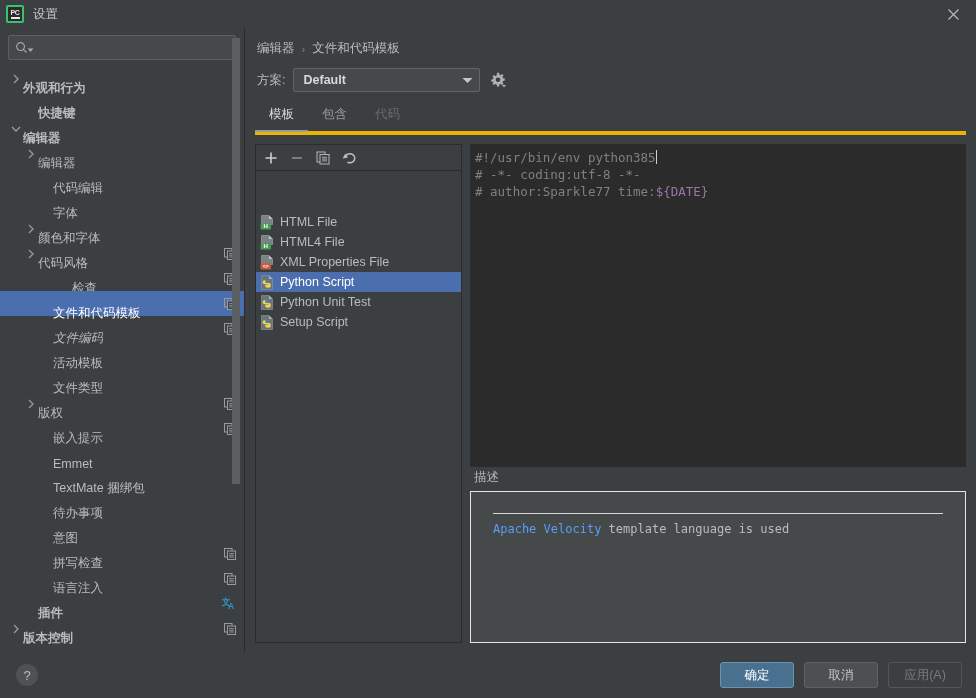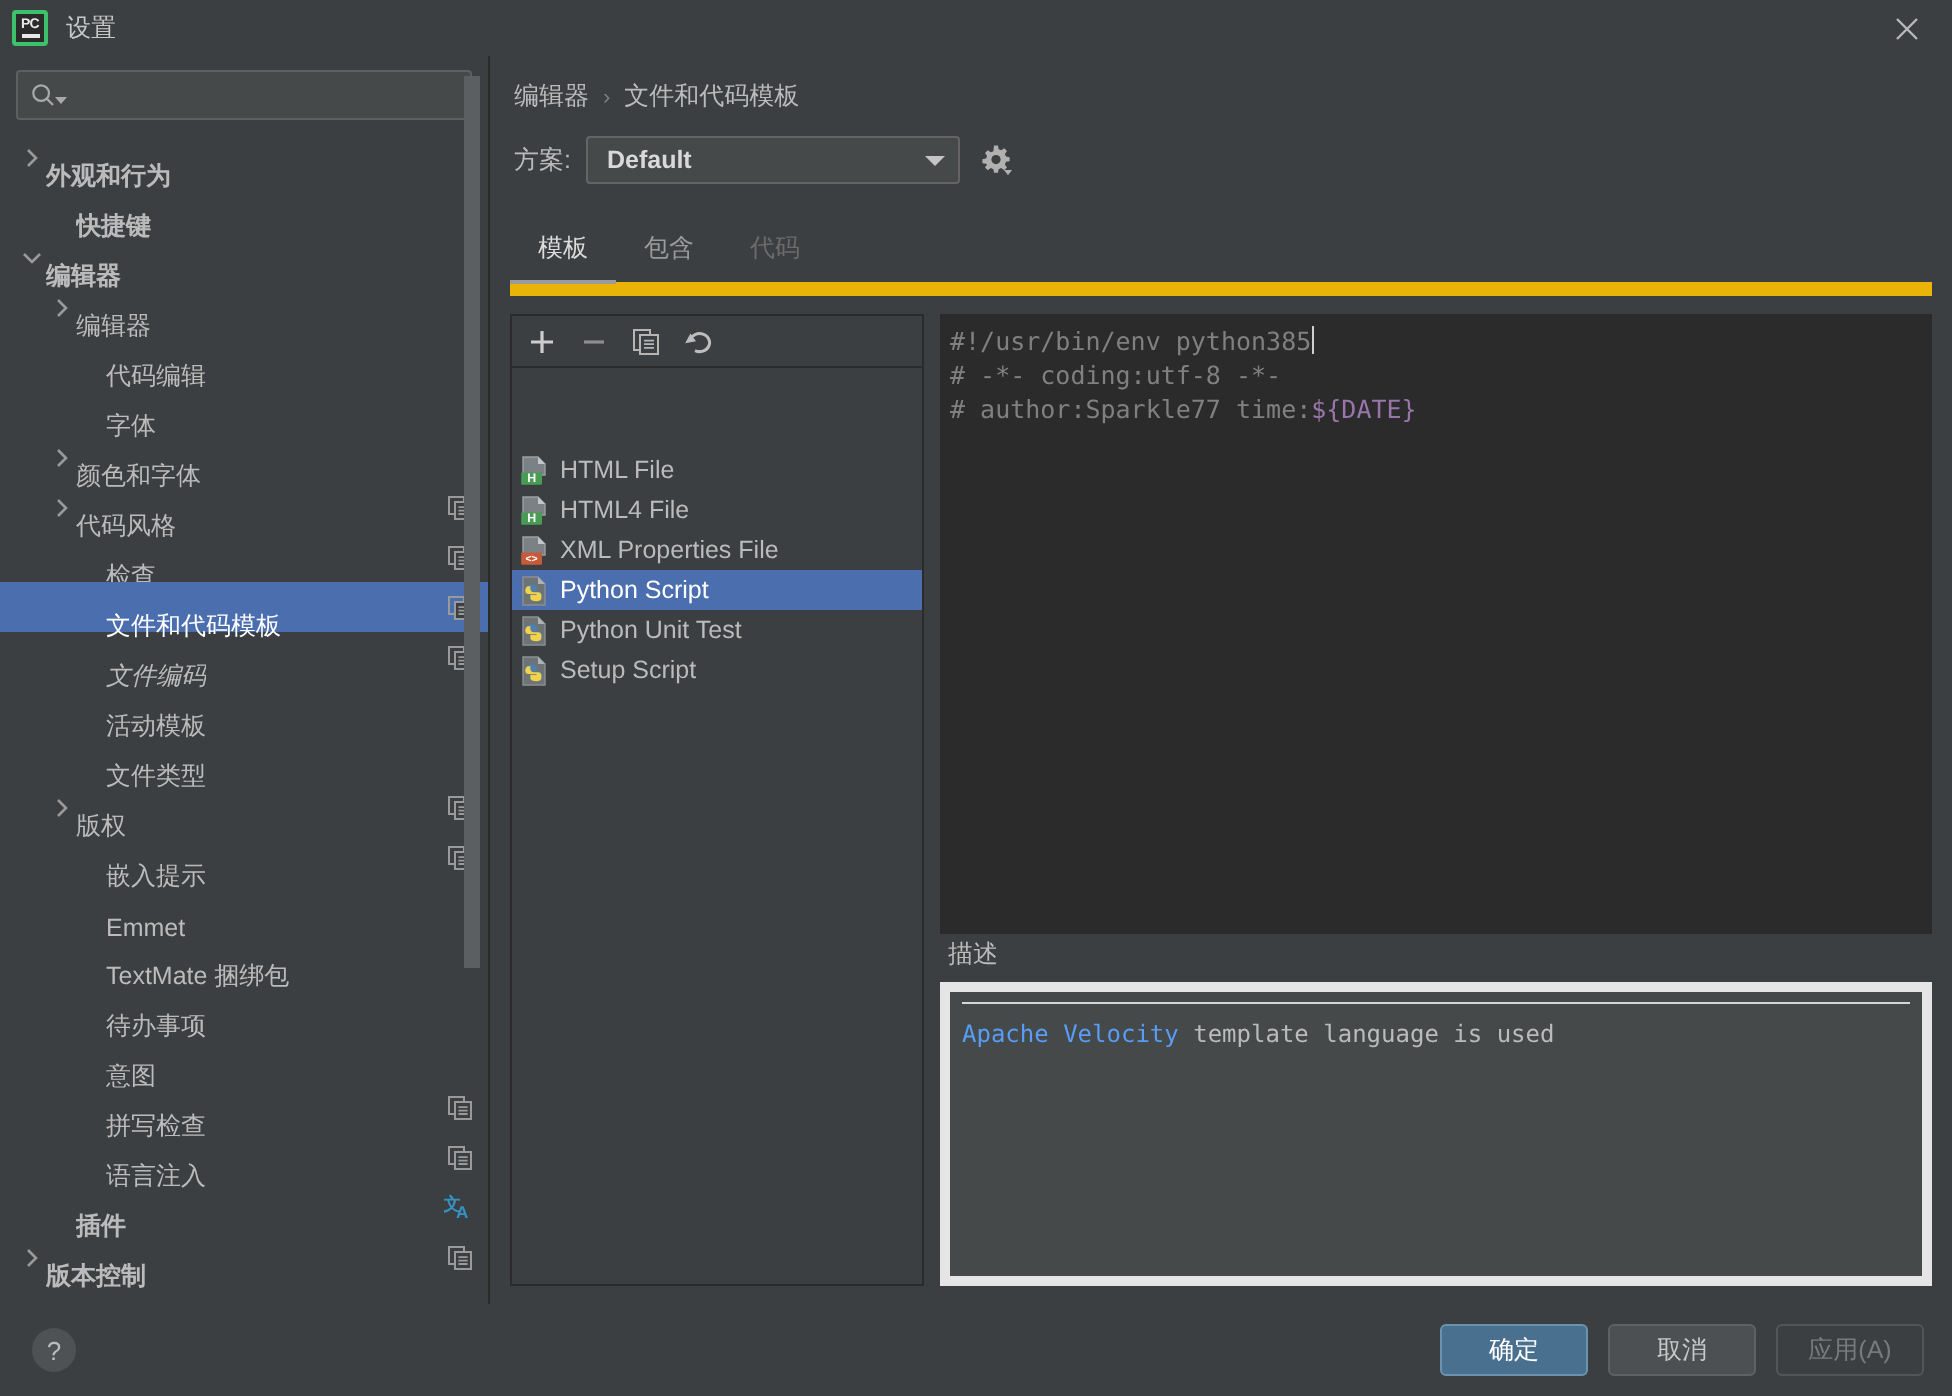--- a/index.html
+++ b/index.html
@@ -166,22 +166,22 @@
   .combo .val { flex: 1 1 auto; font-size: 12.5px; color: #d9d9d9; font-weight: bold; }
   .gear-btn {
     width: 20px; height: 20px;
     display:flex; align-items:center; justify-content:center;
     cursor: default;
   }
 
   .tabs {
     display: flex; align-items: flex-end;
     gap: 0px;
-    border-bottom: 7px solid #eab308;
-    margin-top: 10px;
+    border-bottom: 4px solid #eab308;
+    margin-top: 0;
   }
   .tab {
     padding: 6px 14px 7px 14px;
     font-size: 12.5px;
     color: #9a9a9a;
     cursor: default;
     border-bottom: 2px solid transparent;
     margin-bottom: -1px;
   }
   .tab.active { color: #dcdcdc; border-bottom-color: #9b9b9b; }
@@ -281,23 +281,23 @@
     display: flex; align-items: center; justify-content: center;
     box-sizing: border-box;
   }
   .chk-label { font-size: 12.5px; color: #bbbbbb; }
   .opts-spacer { width: 76px; }
 
   .desc-label { font-size: 12.5px; color: #bbbbbb; padding: 2px 0 5px 4px; }
   .desc-box {
     height: 152px; flex: 0 0 152px;
     background: #45494a;
-    border: 5px solid #e5e5e5;
-    box-sizing: border-box;
-    padding: 0;
+    border: 1px solid #e5e5e5;
+    box-sizing: border-box;
+    padding: 16px;
   }
   .desc-inner {
     margin: 5px 6px 0 6px;
     border-top: 1px solid #d6d6d6;
     padding-top: 8px;
     font-family: "DejaVu Sans Mono", "Liberation Mono", monospace;
     font-size: 12px;
     color: #bbbbbb;
   }
   .desc-link { color: #589df6; }
@@ -439,21 +439,21 @@
             </span>
             <span class="lbl">代码风格</span>
             <span class="trail">
               <svg width="12" height="12" viewBox="0 0 12 12">
                 <rect x="0.5" y="0.5" width="7.5" height="8.5" fill="none" stroke="#9a9a9a" stroke-width="1"></rect>
                 <rect x="3.5" y="3" width="8" height="8.5" fill="#3c3f41" stroke="#9a9a9a" stroke-width="1"></rect>
                 <path d="M5.2 5.6 H9.8 M5.2 7.3 H9.8 M5.2 9 H9.8" stroke="#9a9a9a" stroke-width="0.9"></path>
               </svg>
             </span>
           </div>
-          <div class="tree-row" style="padding-left: 38px; justify-content: flex-end;">
+          <div class="tree-row" style="padding-left: 57px; justify-content: flex-end;">
             <span class="arrow"></span>
             <span class="lbl">检查</span>
             <span class="trail">
               <svg width="12" height="12" viewBox="0 0 12 12">
                 <rect x="0.5" y="0.5" width="7.5" height="8.5" fill="none" stroke="#9a9a9a" stroke-width="1"></rect>
                 <rect x="3.5" y="3" width="8" height="8.5" fill="#3c3f41" stroke="#9a9a9a" stroke-width="1"></rect>
                 <path d="M5.2 5.6 H9.8 M5.2 7.3 H9.8 M5.2 9 H9.8" stroke="#9a9a9a" stroke-width="0.9"></path>
               </svg>
             </span>
           </div>

